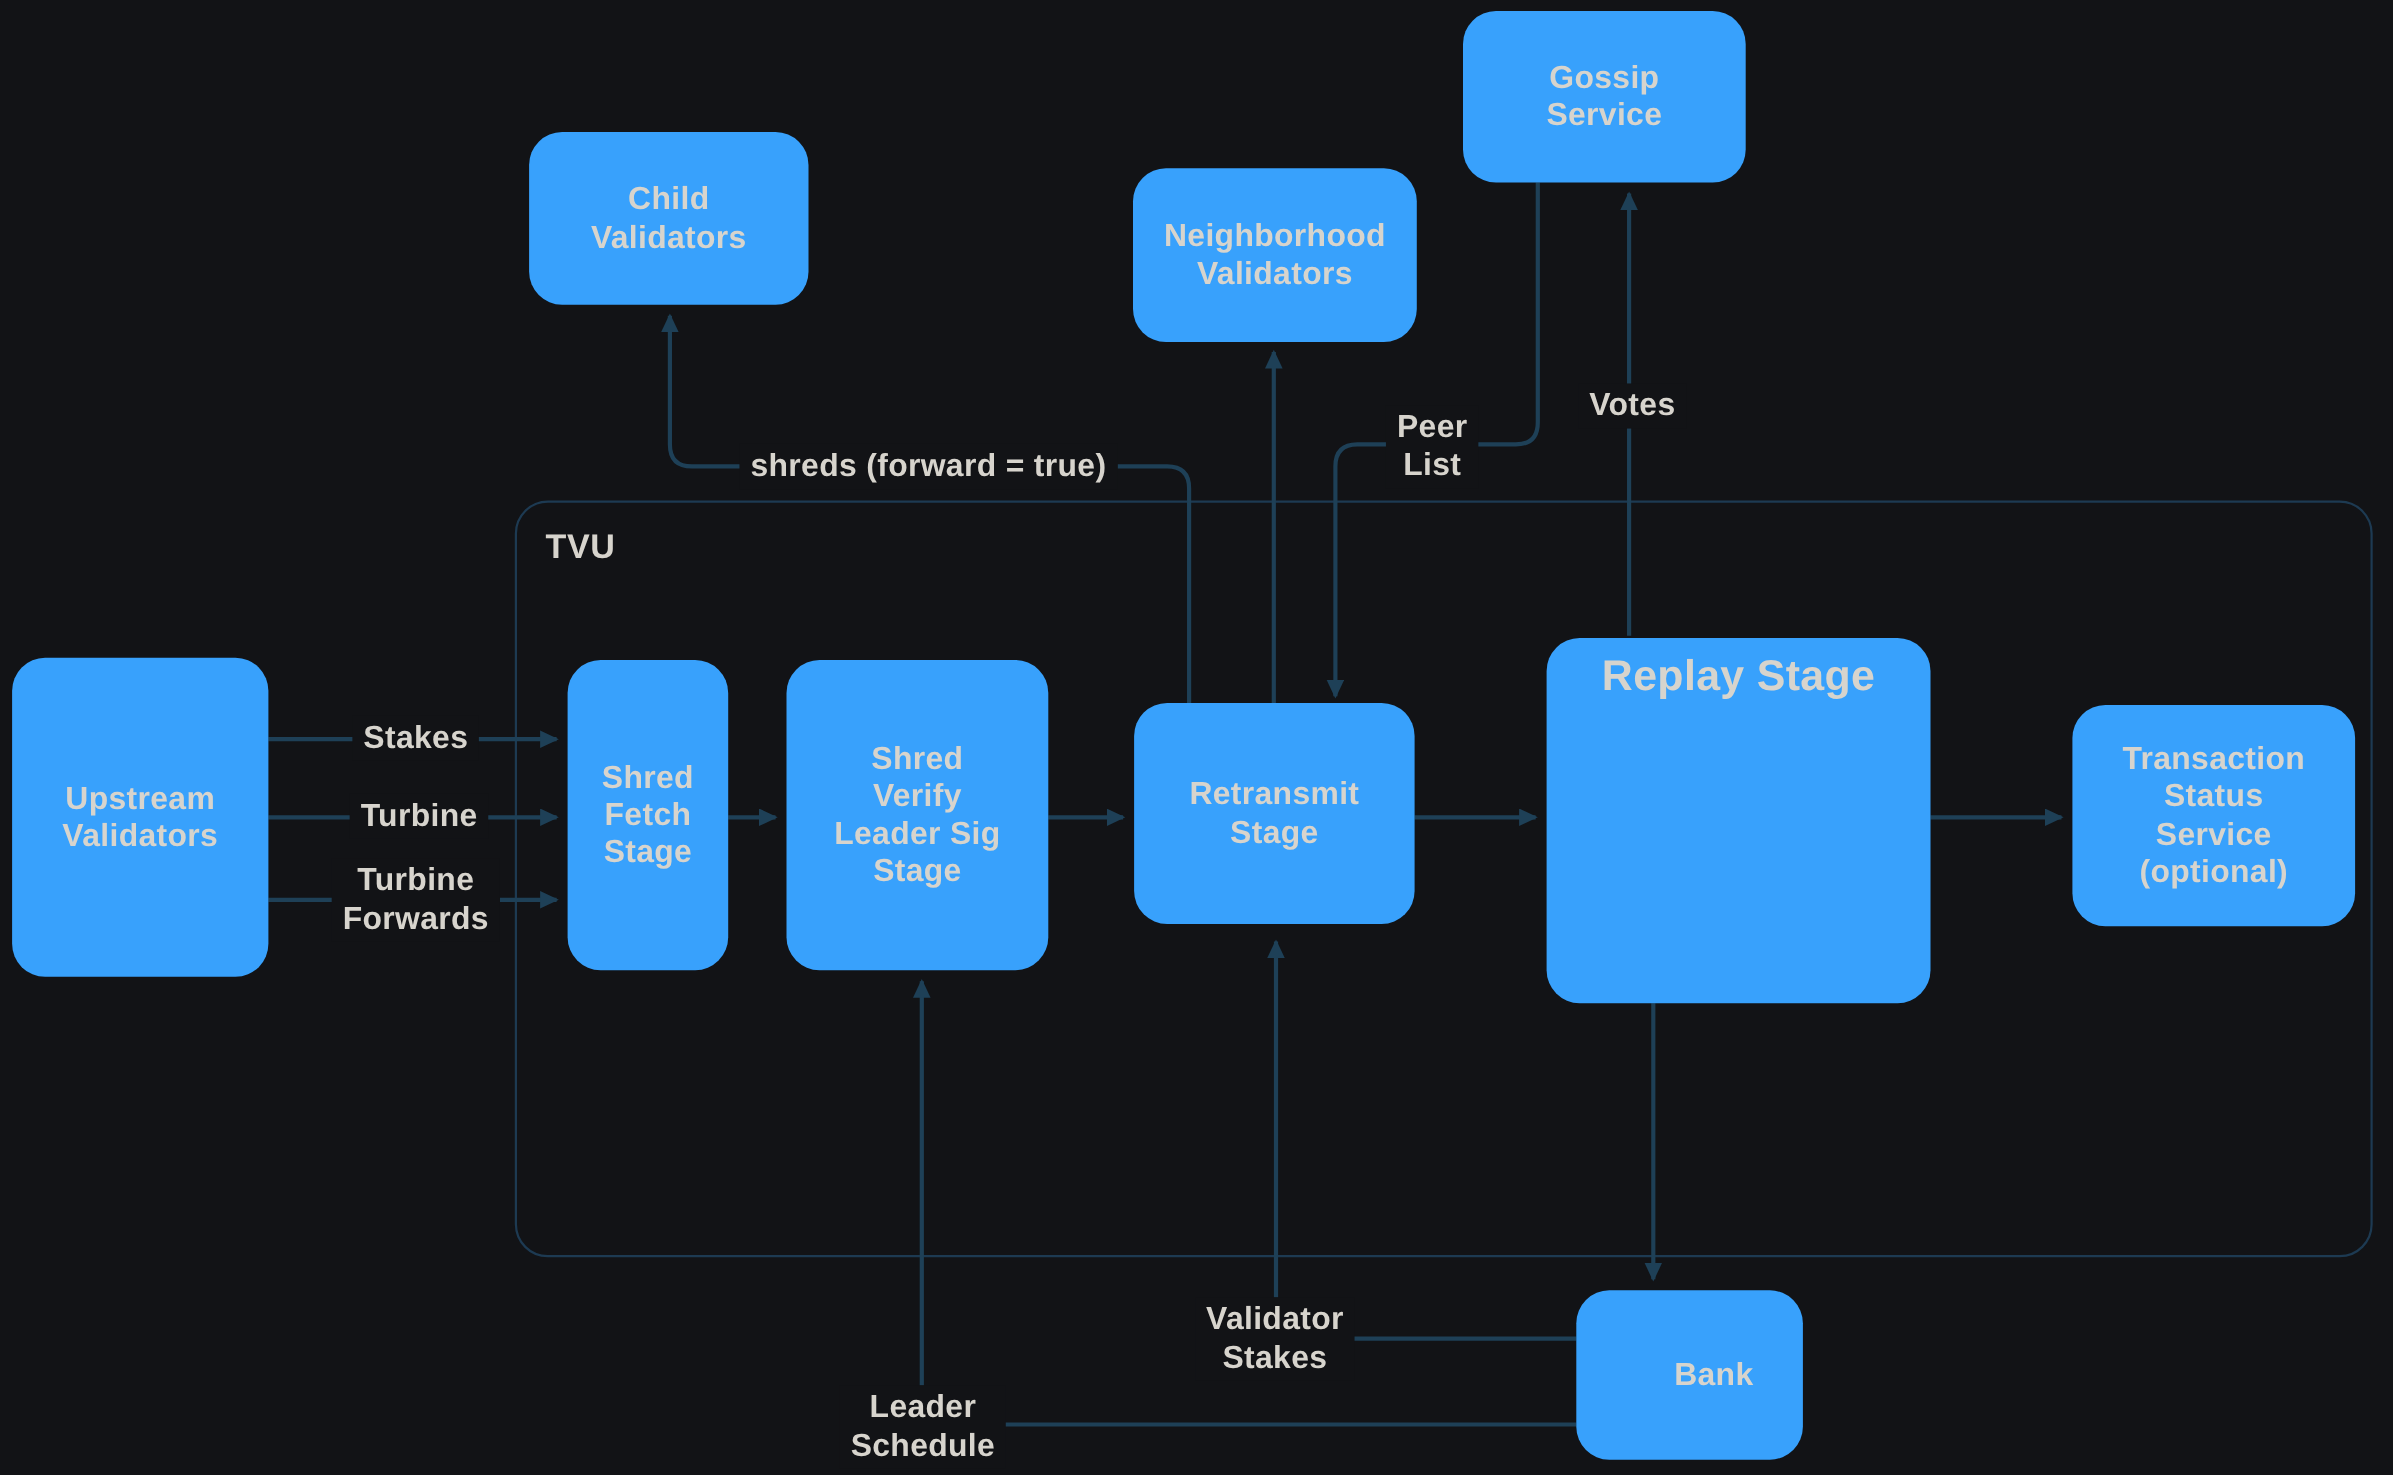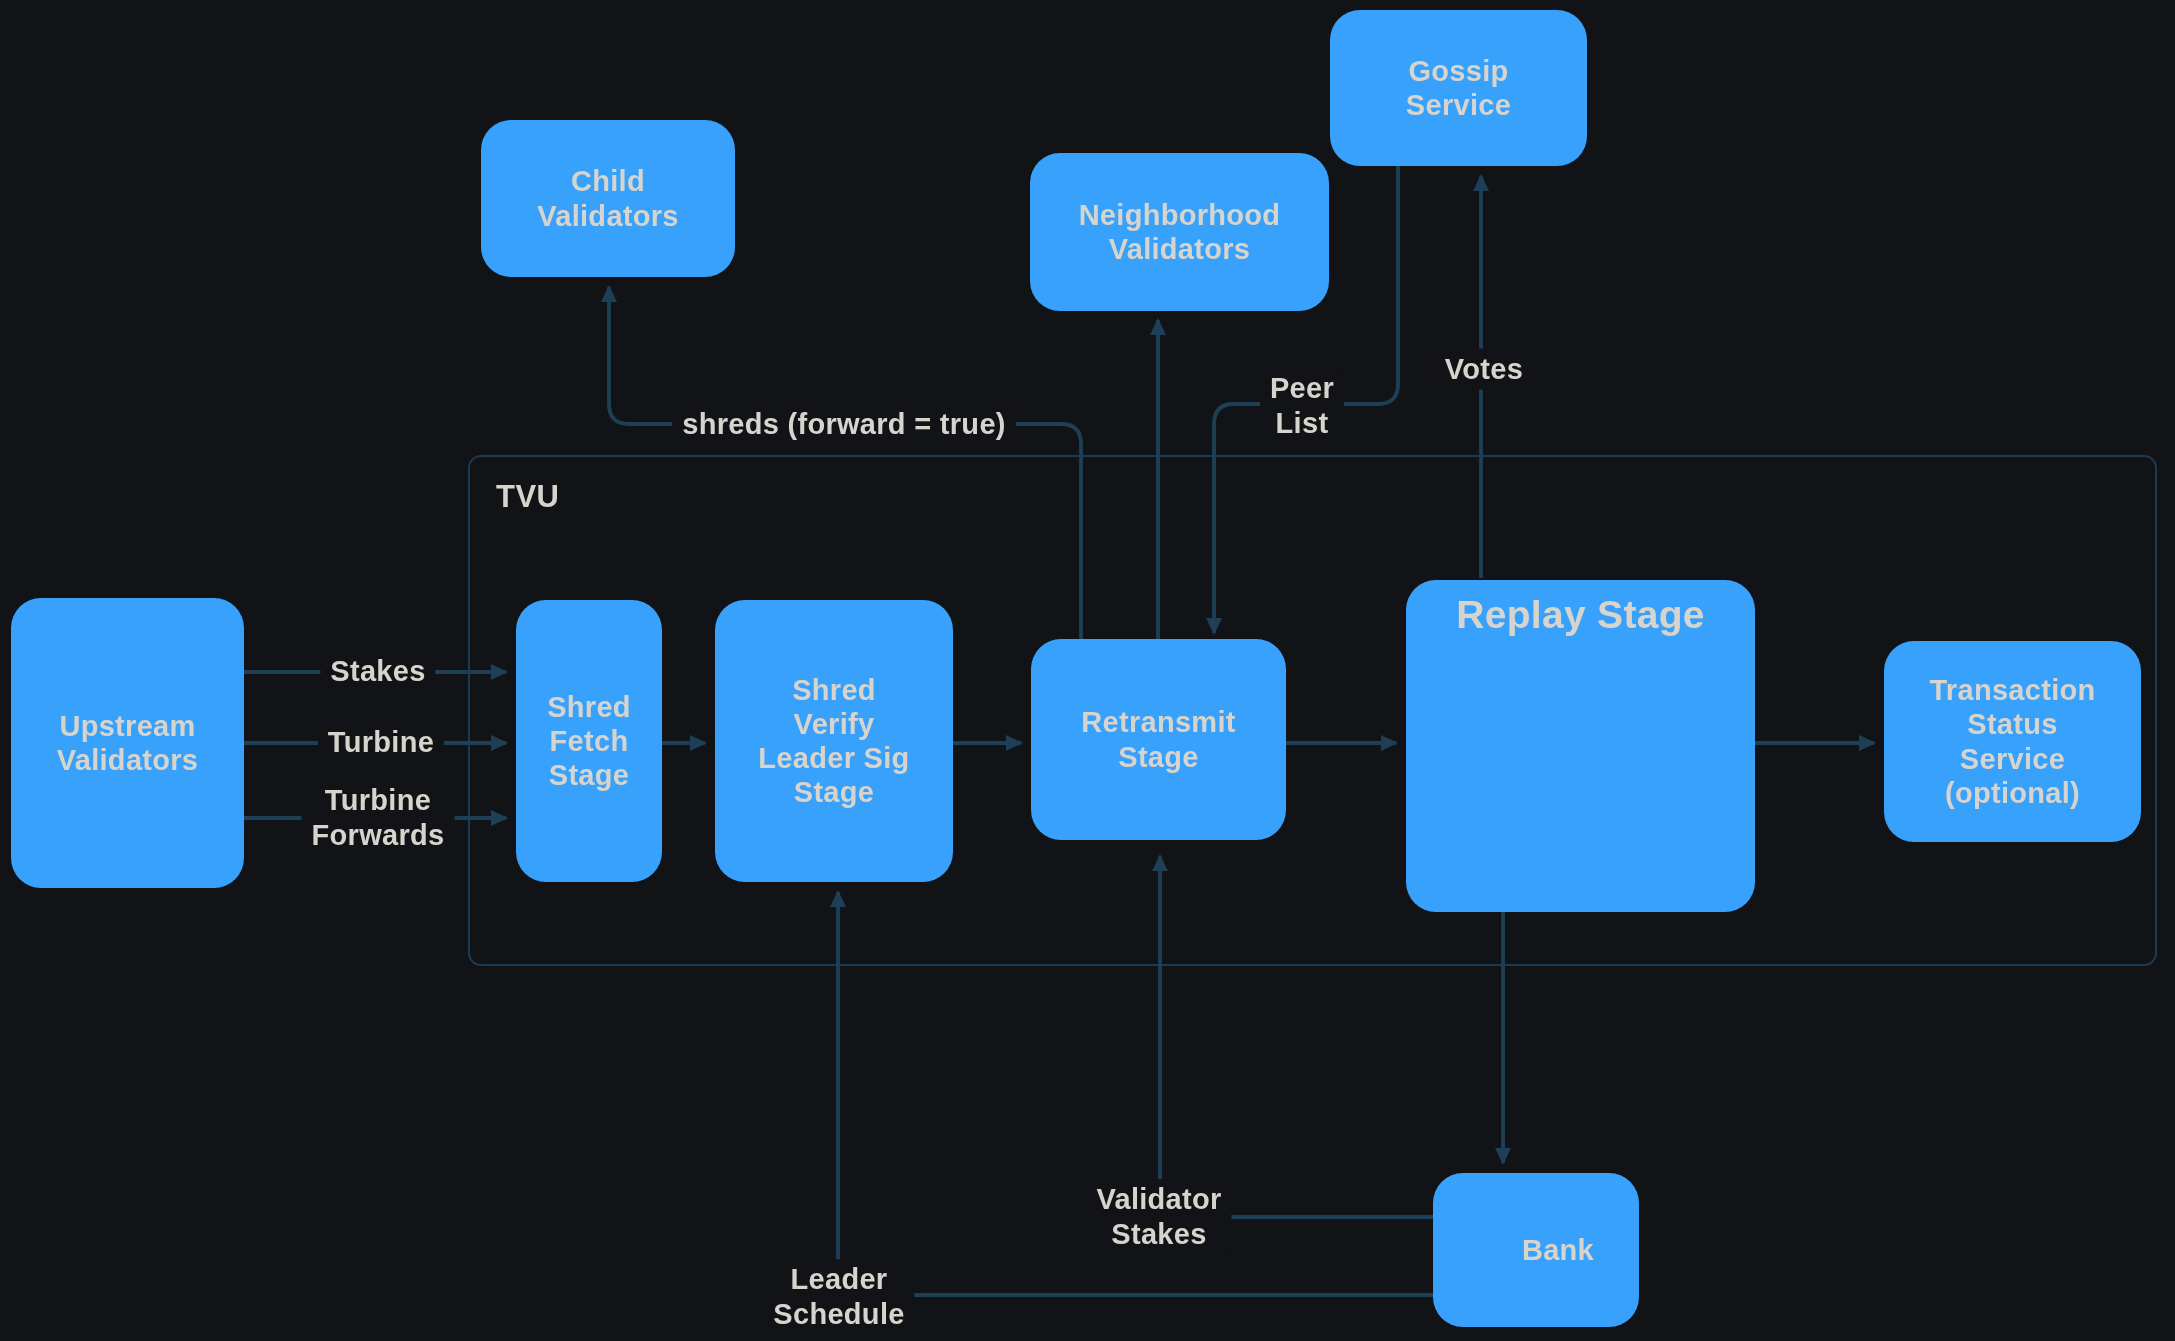--- a/index.html
+++ b/index.html
@@ -17,23 +17,23 @@
   }
   svg.edges {
     position: absolute;
     left: 0; top: 0;
     width: 2175px; height: 1341px;
     z-index: 2;
   }
   .tvu {
     position: absolute;
     left: 468px; top: 455px;
-    width: 1689px; height: 511px;
+    width: 1689px; height: 688px;
     border: 2px solid #1d3a52;
-    border-radius: 13px;
+    border-radius: 30px;
     box-sizing: border-box;
     z-index: 1;
     padding-left: 10px;
   }
   .tvu-label {
     position: absolute;
     left: 26px; top: 22px;
     font-size: 31px;
     font-weight: 600;
     color: #d7d4cd;
@@ -134,21 +134,21 @@
   <div class="node" style="left:481px; top:120px; width:254px; height:157px;">
     <span class="node-label">Child
 Validators</span>
   </div>
 
   <div class="node" style="left:1330px; top:10px; width:257px; height:156px;justify-content:center;">
     <span class="node-label">Gossip
 Service</span>
   </div>
 
-  <div class="node" style="left:1030px; top:153px; width:299px; height:158px;">
+  <div class="node" style="left:1030px; top:153px; width:258px; height:158px;">
     <span class="node-label">Neighborhood
 Validators</span>
   </div>
 
   <div class="node" style="left:11px; top:598px; width:233px; height:290px;">
     <span class="node-label">Upstream
 Validators</span>
   </div>
 
   <div class="node" style="left:516px; top:600px; width:146px; height:282px;">

